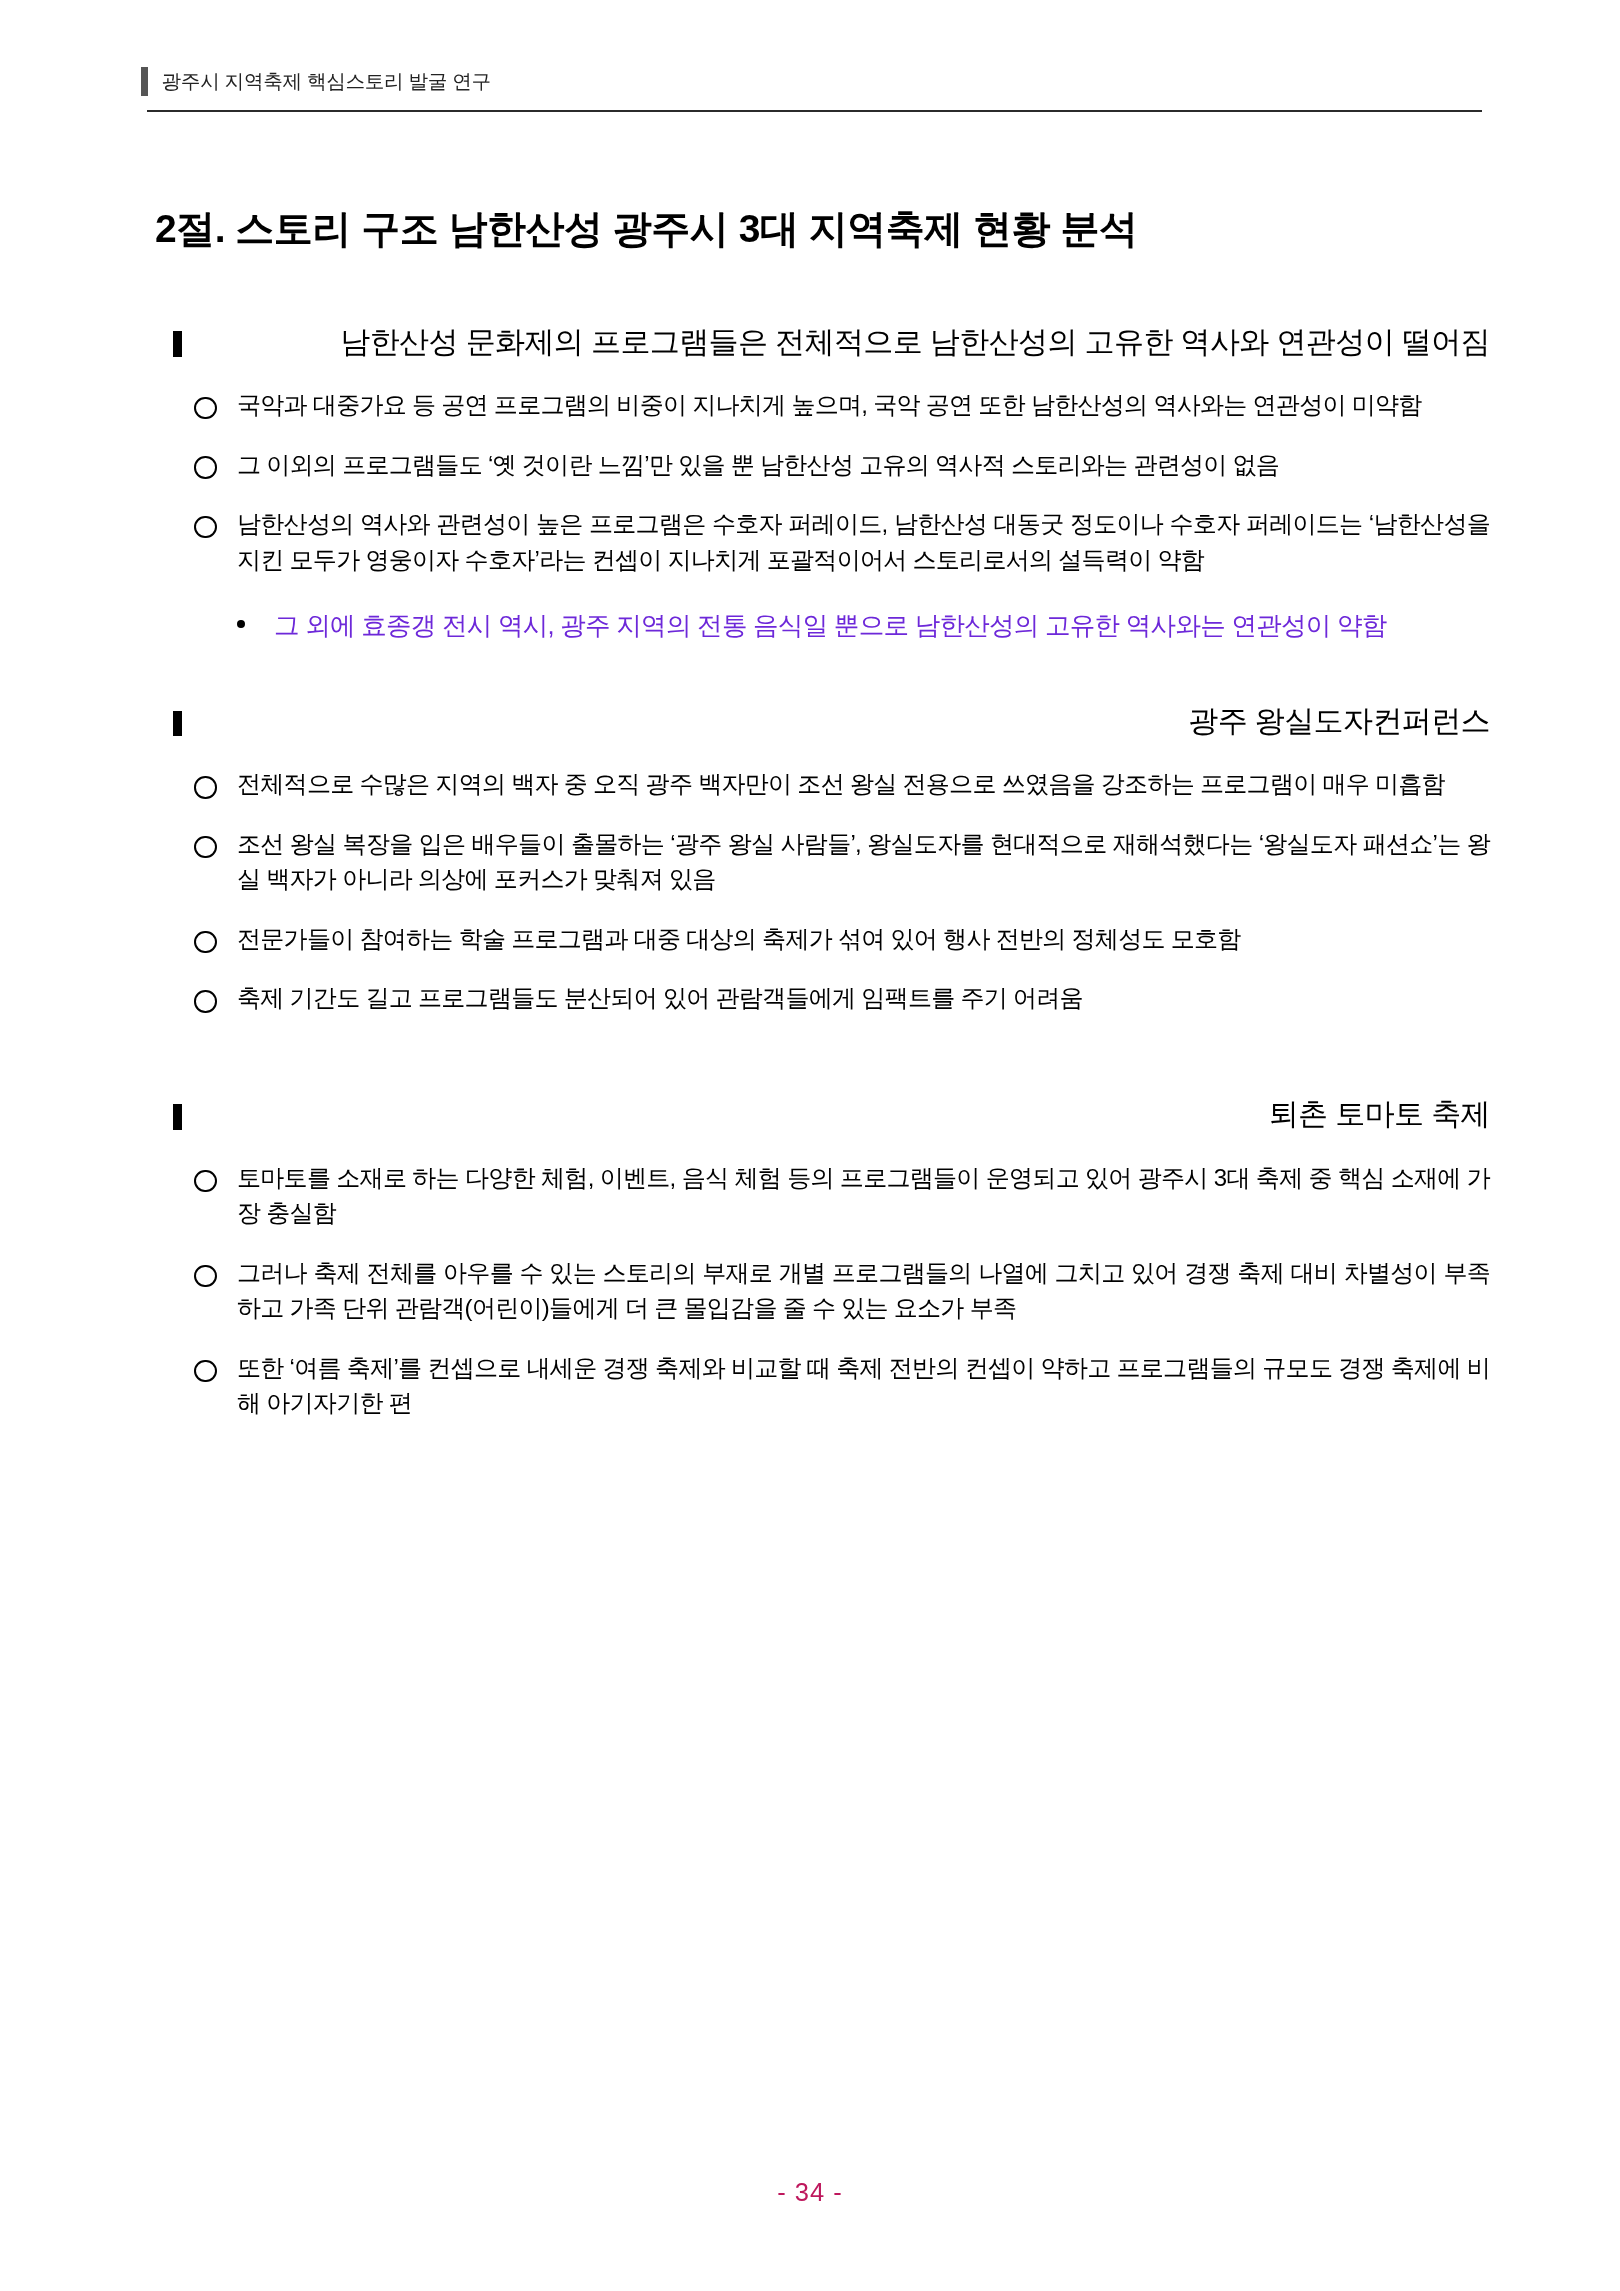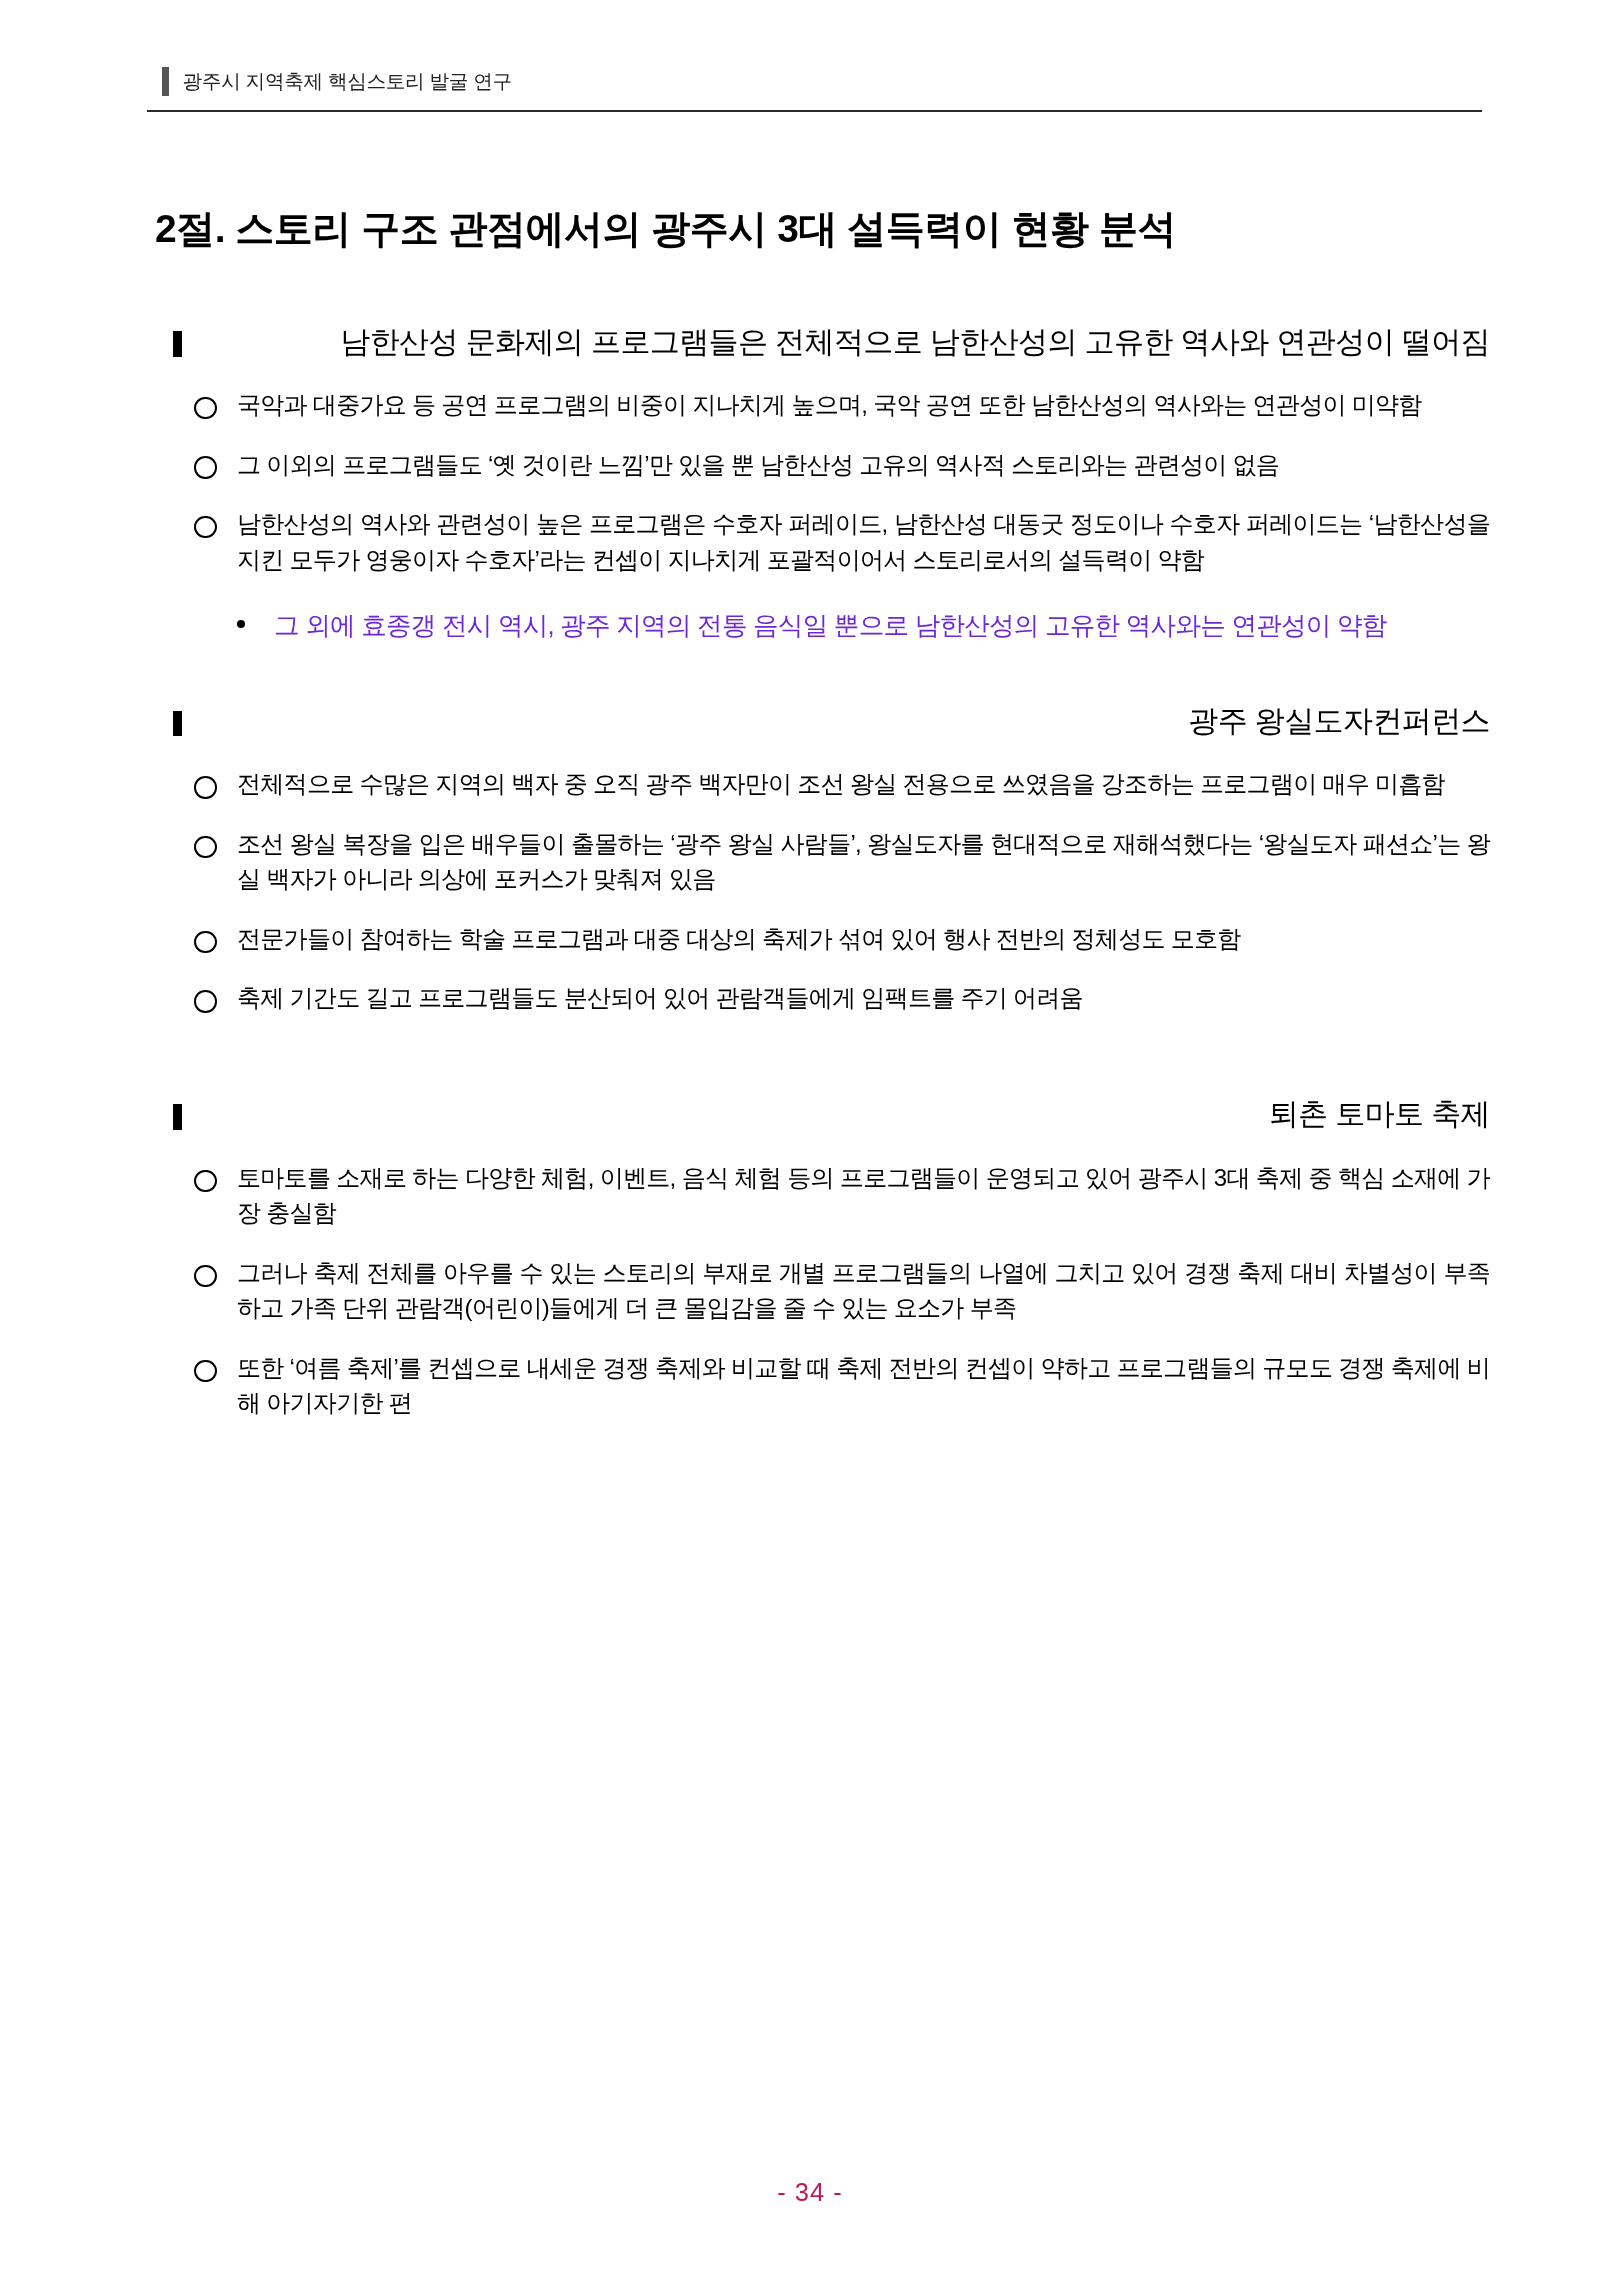--- a/index.html
+++ b/index.html
@@ -18,21 +18,21 @@
     margin: 0 auto;
     background: #ffffff;
     box-sizing: border-box;
     padding: 0;
     overflow: hidden;
   }
 
   
   .header {
     position: absolute;
-    left: 162px;
+    left: 141px;
     top: 67px;
     width: 1333px;
     display: flex;
     align-items: center;
   }
   .header-bar {
     width: 6.9px;
     height: 29px;
     background: #555555;
     margin-right: 13.7px;
@@ -161,21 +161,21 @@
 <body>
 
 <div class="page">
 
   <div class="header">
     <div class="header-bar"></div>
     <div class="header-text">광주시 지역축제 핵심스토리 발굴 연구</div>
   </div>
   <div class="header-rule"></div>
 
-  <h1 class="section-title">2절. 스토리 구조 관점에서의 광주시 3대 설득력이 현황 분석</h1>
+  <h1 class="section-title">2절. 스토리 구조 남한산성 광주시 3대 지역축제 현황 분석</h1>
 
   <div class="content">
 
     <div class="blk">
       <div class="lv1">
         <span class="mk"></span>
         <span>남한산성 문화제의 프로그램들은 전체적으로 남한산성의 고유한 역사와 연관성이 떨어짐</span>
       </div>
 
       <div class="lv2">

